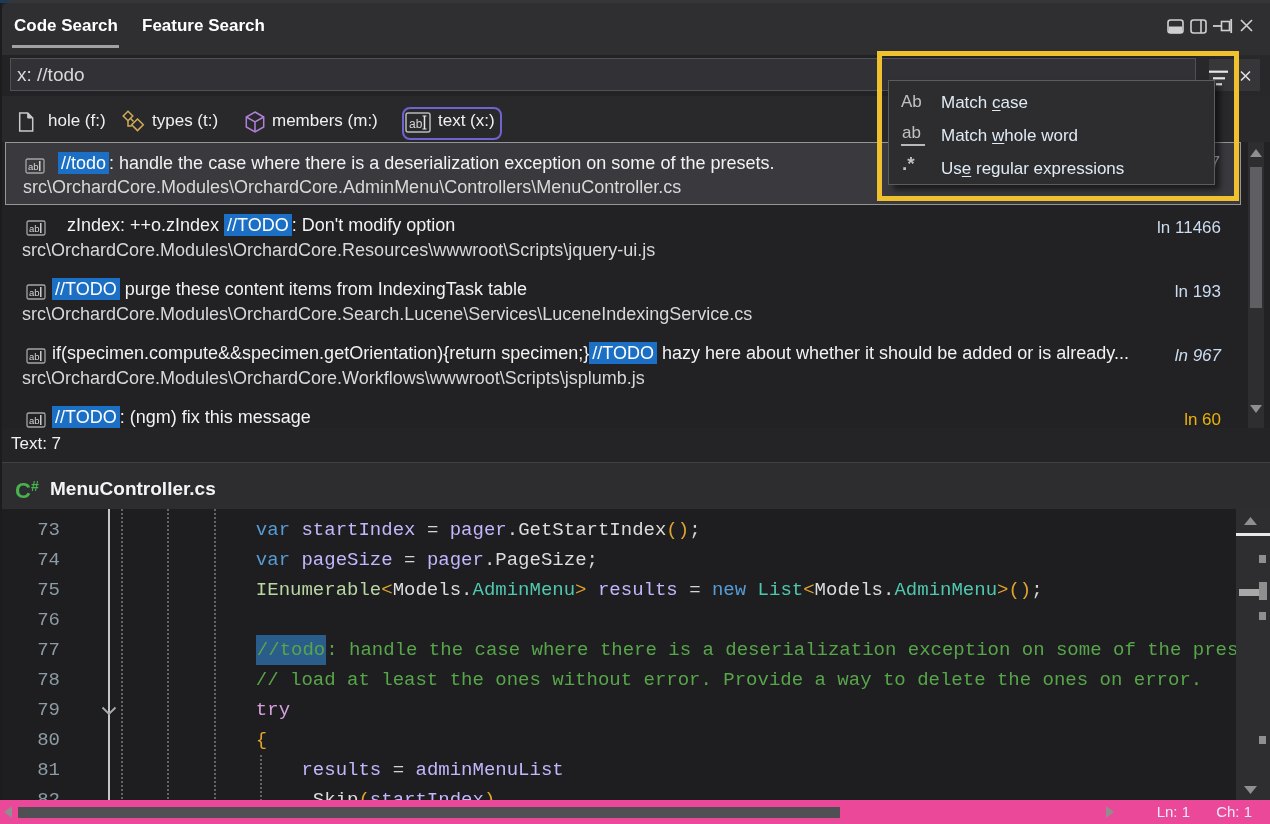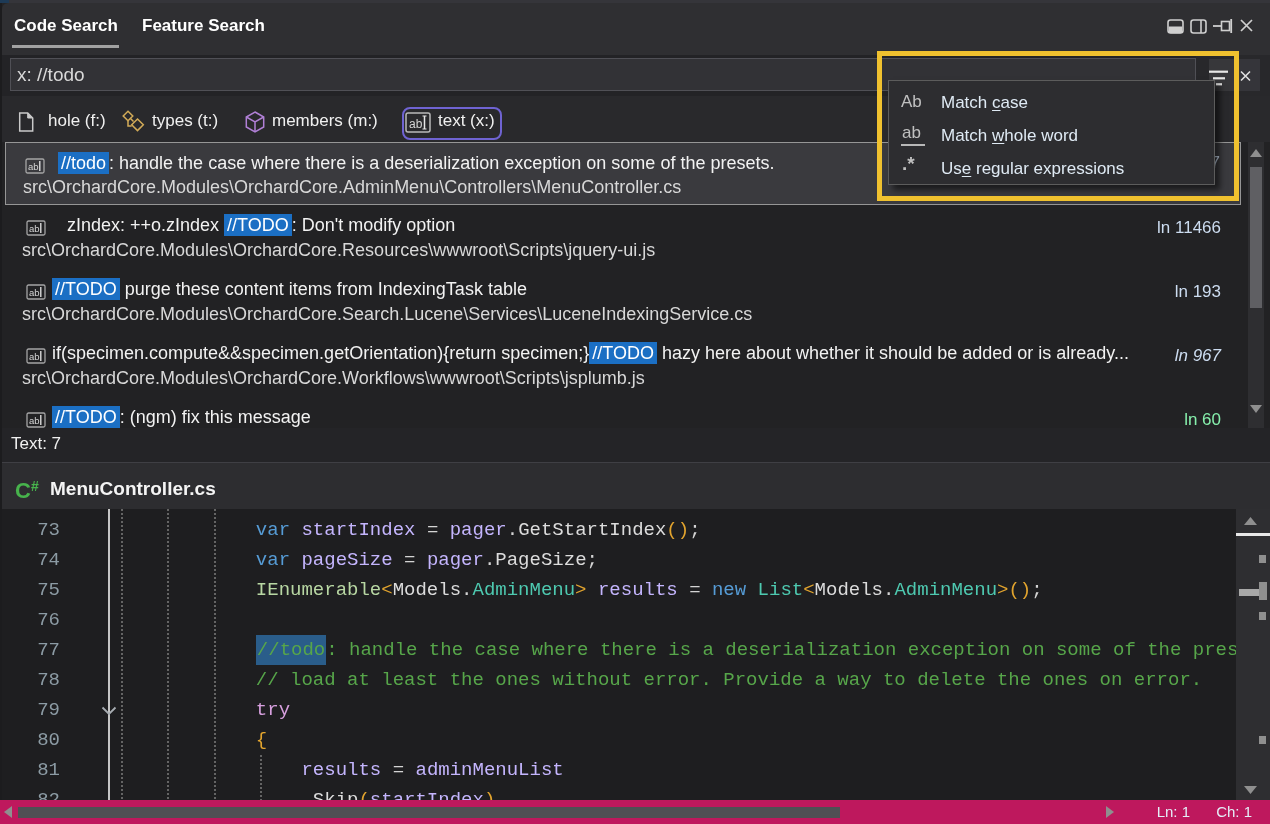--- a/index.html
+++ b/index.html
@@ -128,21 +128,21 @@
     <div class="abs" style="right:20px;top:12px;font-size:17px;color:#ccdcf0;font-style:italic;">ln 967</div>
   </div>
 
   <div class="abs" style="left:3px;top:256px;width:1236px;height:64px;">
     <svg class="abs" style="left:21px;top:14px;" width="20" height="16" viewBox="0 0 20 16">
       <rect x="1" y="1" width="18" height="14" rx="1.5" fill="none" stroke="#a5a5a5" stroke-width="1.3"></rect>
       <text x="3" y="12" font-family="Liberation Sans,sans-serif" font-size="9.5px" fill="#d5d5d5">ab</text>
       <line x1="14.8" y1="3" x2="14.8" y2="13" stroke="#e8e8e8" stroke-width="1.3"></line>
     </svg>
     <div class="abs" style="left:47px;top:9px;font-size:18px;color:#f2f2f2;white-space:nowrap;"><span class="hl">//TODO</span>: (ngm) fix this message</div>
-    <div class="abs" style="right:20px;top:12px;font-size:17px;color:#86efac;text-align:right;">ln 60</div>
+    <div class="abs" style="right:20px;top:12px;font-size:17px;color:#eab308;text-align:right;">ln 60</div>
   </div>
 
   <div class="abs" style="left:1246px;top:0;width:16px;height:286px;background:#2e2e31;"></div>
   <svg class="abs" style="left:1248px;top:7px;" width="12" height="8" viewBox="0 0 12 8">
       <path d="M6 0 L12 8 L0 8 Z" fill="#8f8f8f"></path>
     </svg>
   <div class="abs" style="left:1248px;top:25px;width:12px;height:141px;background:#5f5f63;"></div>
   <svg class="abs" style="left:1248px;top:263px;" width="12" height="8" viewBox="0 0 12 8">
       <path d="M6 8 L12 0 L0 0 Z" fill="#8f8f8f"></path>
     </svg>
@@ -180,21 +180,21 @@
   <div class="abs" style="left:0;top:24px;width:34px;height:3px;background:#e8e8e8;"></div>
   <div class="abs" style="left:23px;top:46px;width:7px;height:8px;background:#8f8f8f;"></div>
   <div class="abs" style="left:3px;top:80px;width:20px;height:7px;background:#a8a8a8;"></div>
   <div class="abs" style="left:23px;top:73px;width:8px;height:18px;background:#8f8f8f;"></div>
   <div class="abs" style="left:23px;top:103px;width:7px;height:8px;background:#8f8f8f;"></div>
   <div class="abs" style="left:23px;top:227px;width:7px;height:8px;background:#8f8f8f;"></div>
   <svg class="abs" style="left:8px;top:277px;" width="13" height="8" viewBox="0 0 13 8">
       <path d="M6.5 8 L13 0 L0 0 Z" fill="#8f8f8f"></path>
     </svg>
 </div>
-<div class="abs" id="bottombar" style="left:0;top:800px;width:1270px;height:24px;background:#be185d;">
+<div class="abs" id="bottombar" style="left:0;top:800px;width:1270px;height:24px;background:#ec4899;">
   <svg class="abs" style="left:4px;top:6px;" width="8" height="12" viewBox="0 0 8 12">
       <path d="M8 0 L0 6 L8 12 Z" fill="#8f8f8f"></path>
     </svg>
   <div class="abs" style="left:18px;top:7px;width:822px;height:11px;background:#4f4f54;"></div>
   <svg class="abs" style="left:1106px;top:6px;" width="8" height="12" viewBox="0 0 8 12">
       <path d="M0 0 L8 6 L0 12 Z" fill="#8f8f8f"></path>
     </svg>
   <div class="abs" style="right:80px;top:3px;font-size:15px;color:#e4eef8;">Ln: 1</div>
   <div class="abs" style="right:18px;top:3px;font-size:15px;color:#e4eef8;">Ch: 1</div>
 </div>

